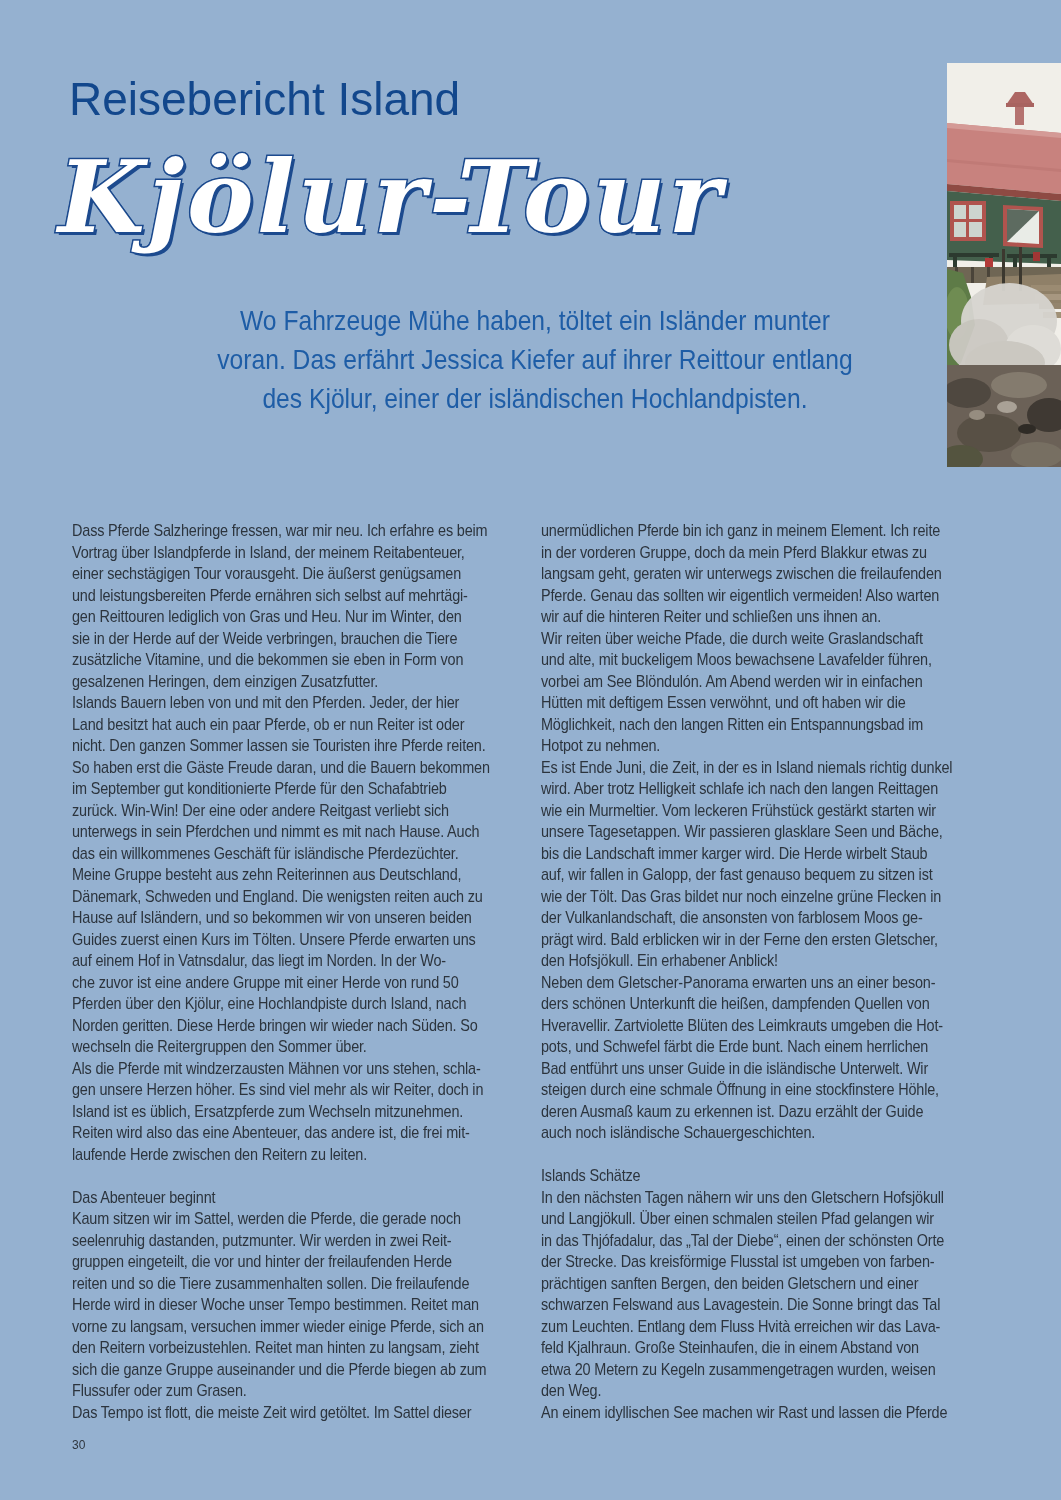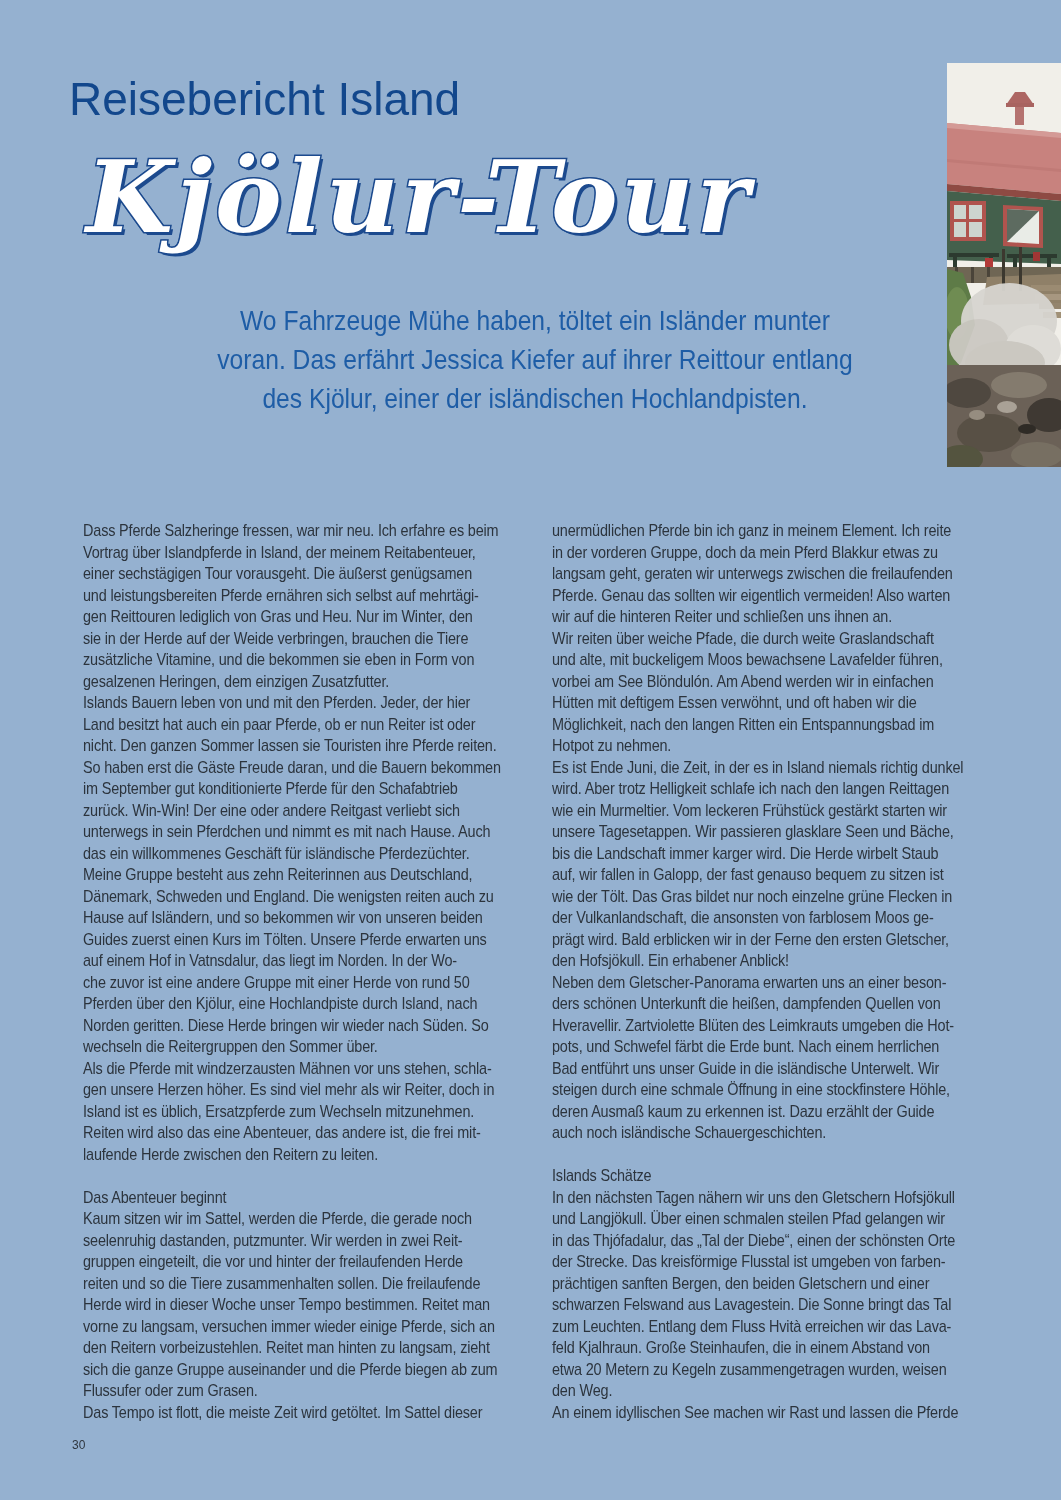--- a/index.html
+++ b/index.html
@@ -15,32 +15,31 @@
   .deco-title{
     position:absolute;left:58px;top:142px;
     font-family:"DejaVu Serif",serif;
     font-style:italic;font-weight:bold;
     font-size:100px;line-height:110px;
     color:#ffffff;
     -webkit-text-stroke:3px #1c4a8e;
     paint-order:stroke fill;
     text-shadow:3px 3px 0 #1c4a8e,-1px -1px 0 #1c4a8e,1px -1px 0 #1c4a8e,-1px 1px 0 #1c4a8e;
     letter-spacing:3px;
-    margin-left:28px;
   }
 
   .standfirst{
     position:absolute;left:85px;top:301px;width:900px;
     transform:scaleX(0.88);transform-origin:50% 0;
     text-align:center;
     font-size:28px;line-height:39px;color:#1e5da6;
   }
   .standfirst .line{white-space:nowrap;}
 
-  .columns{position:absolute;left:72px;top:520px;width:940px;height:920px;margin-left:11px;}
+  .columns{position:absolute;left:72px;top:520px;width:940px;height:920px;}
   .col{
     position:absolute;top:0;width:534px;
     transform:scaleX(0.85);transform-origin:0 0;
     font-size:17px;line-height:21.5px;letter-spacing:-0.2px;
     color:#2c343d;
   }
   .col .line{white-space:nowrap;height:21.5px;}
   .col .head{color:#2c343d;}
   .col-left{left:0;}
   .col-right{left:469px;}

